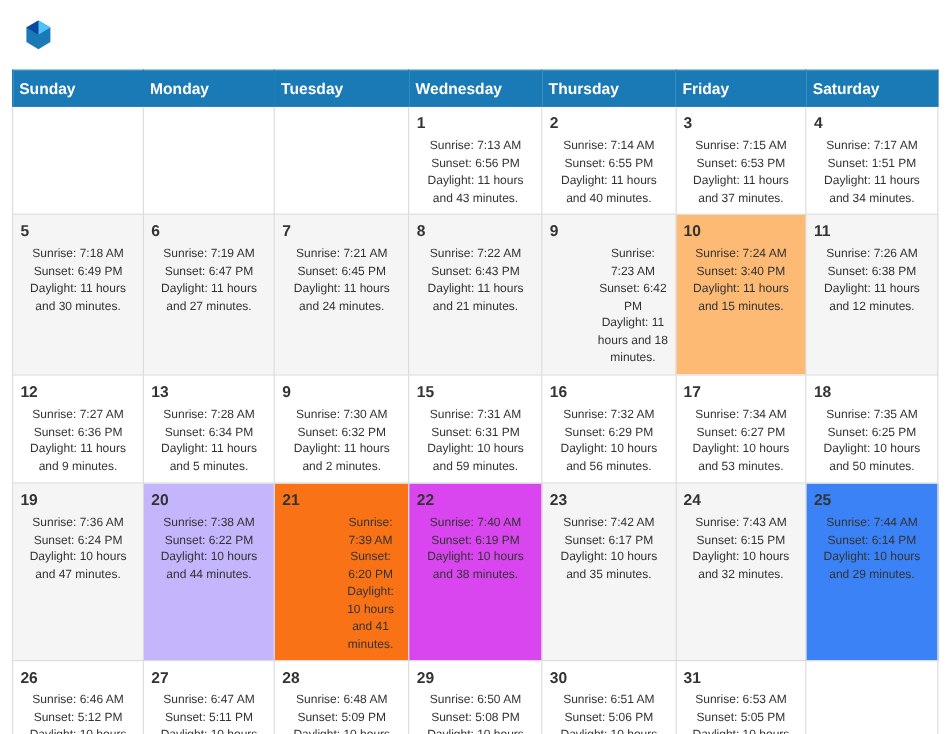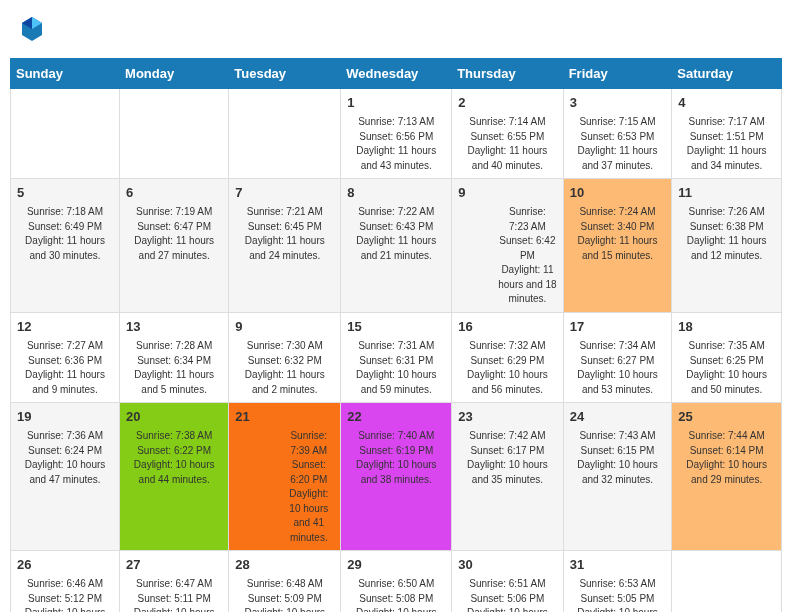--- a/index.html
+++ b/index.html
@@ -248,21 +248,21 @@
 Daylight: 10 hours and 50 minutes.</div>
         </td>
       </tr>
       <tr>
         <td style="background: rgb(245, 245, 245);">
           <span class="day-num">19</span>
           <div class="day-info" style="white-space: pre-line;">Sunrise: 7:36 AM
 Sunset: 6:24 PM
 Daylight: 10 hours and 47 minutes.</div>
         </td>
-        <td style="background: #84cc16;">
+        <td style="background: #c4b5fd;">
           <span class="day-num">20</span>
           <div class="day-info" style="white-space: pre-line;">Sunrise: 7:38 AM
 Sunset: 6:22 PM
 Daylight: 10 hours and 44 minutes.</div>
         </td>
         <td style="background: #f97316;">
           <span class="day-num">21</span>
           <div class="day-info" style="white-space: pre-line; margin-left: 48px;">Sunrise: 7:39 AM
 Sunset: 6:20 PM
 Daylight: 10 hours and 41 minutes.</div>
@@ -278,21 +278,21 @@
           <div class="day-info" style="white-space: pre-line;">Sunrise: 7:42 AM
 Sunset: 6:17 PM
 Daylight: 10 hours and 35 minutes.</div>
         </td>
         <td style="background: rgb(245, 245, 245); margin-left: 37px;">
           <span class="day-num">24</span>
           <div class="day-info" style="white-space: pre-line;">Sunrise: 7:43 AM
 Sunset: 6:15 PM
 Daylight: 10 hours and 32 minutes.</div>
         </td>
-        <td style="background: #fdba74;">
+        <td style="background: #3b82f6;">
           <span class="day-num">25</span>
           <div class="day-info" style="white-space: pre-line;">Sunrise: 7:44 AM
 Sunset: 6:14 PM
 Daylight: 10 hours and 29 minutes.</div>
         </td>
       </tr>
       <tr>
         <td>
           <span class="day-num">26</span>
           <div class="day-info" style="white-space: pre-line;">Sunrise: 6:46 AM

